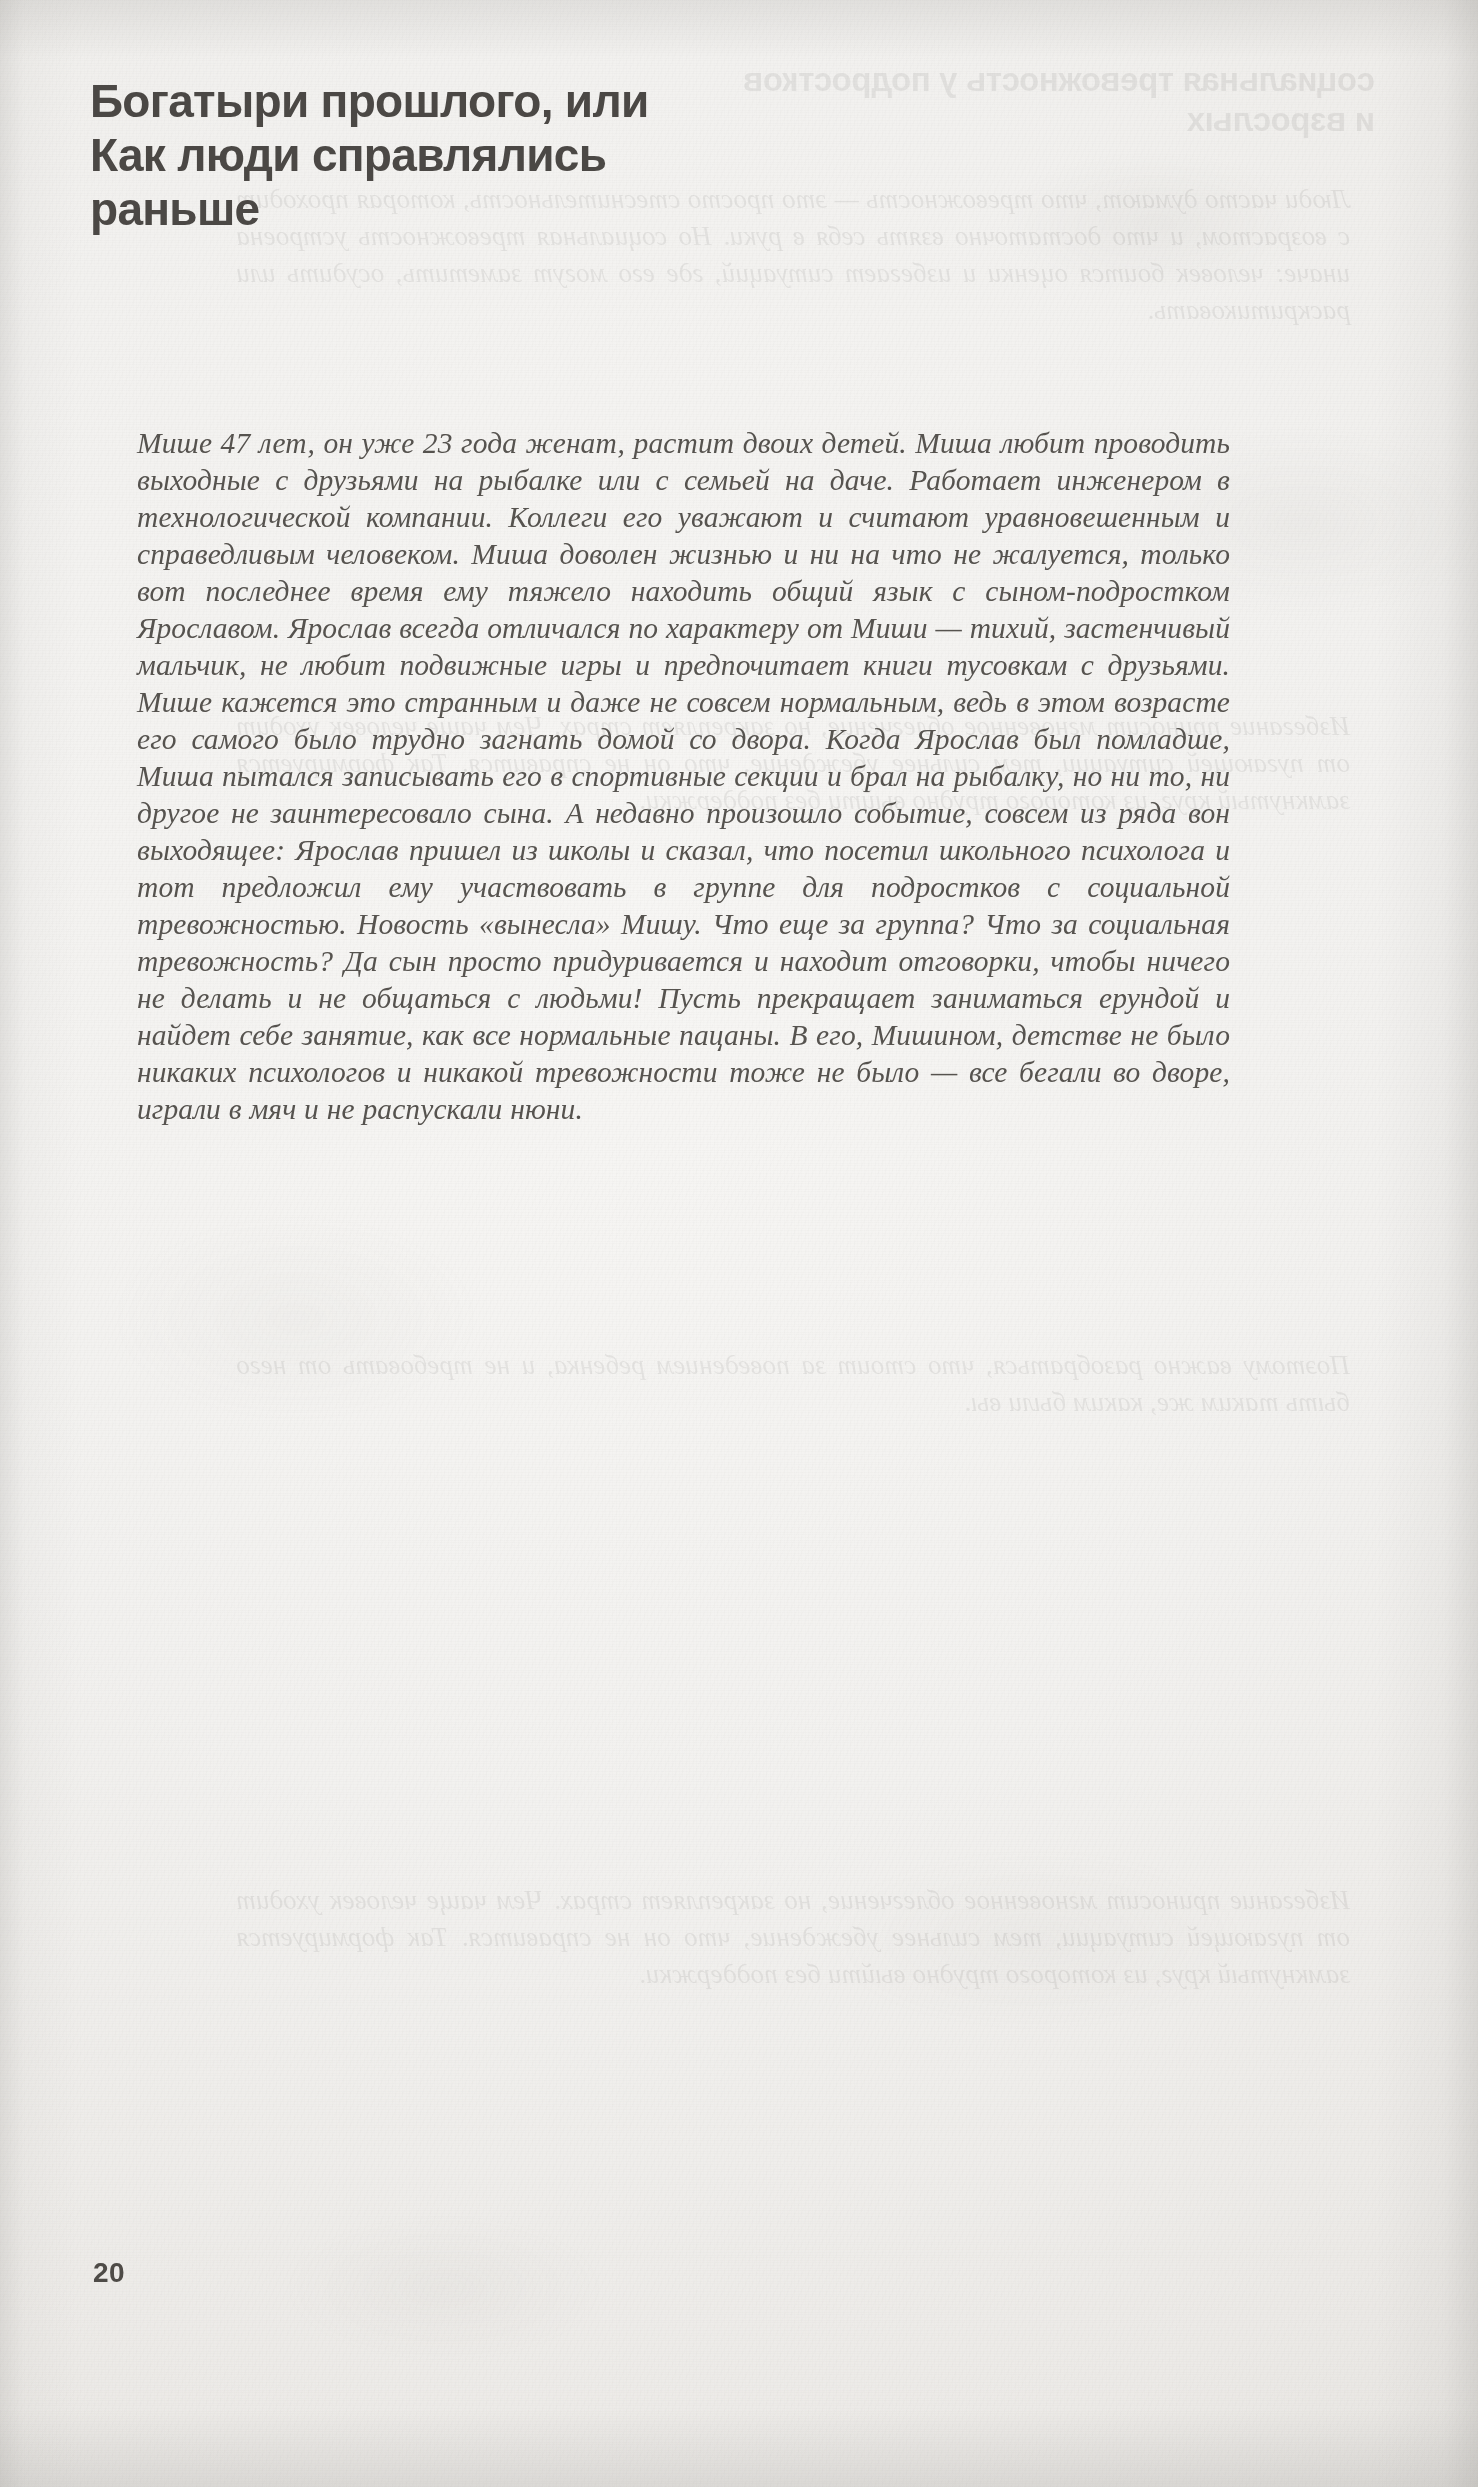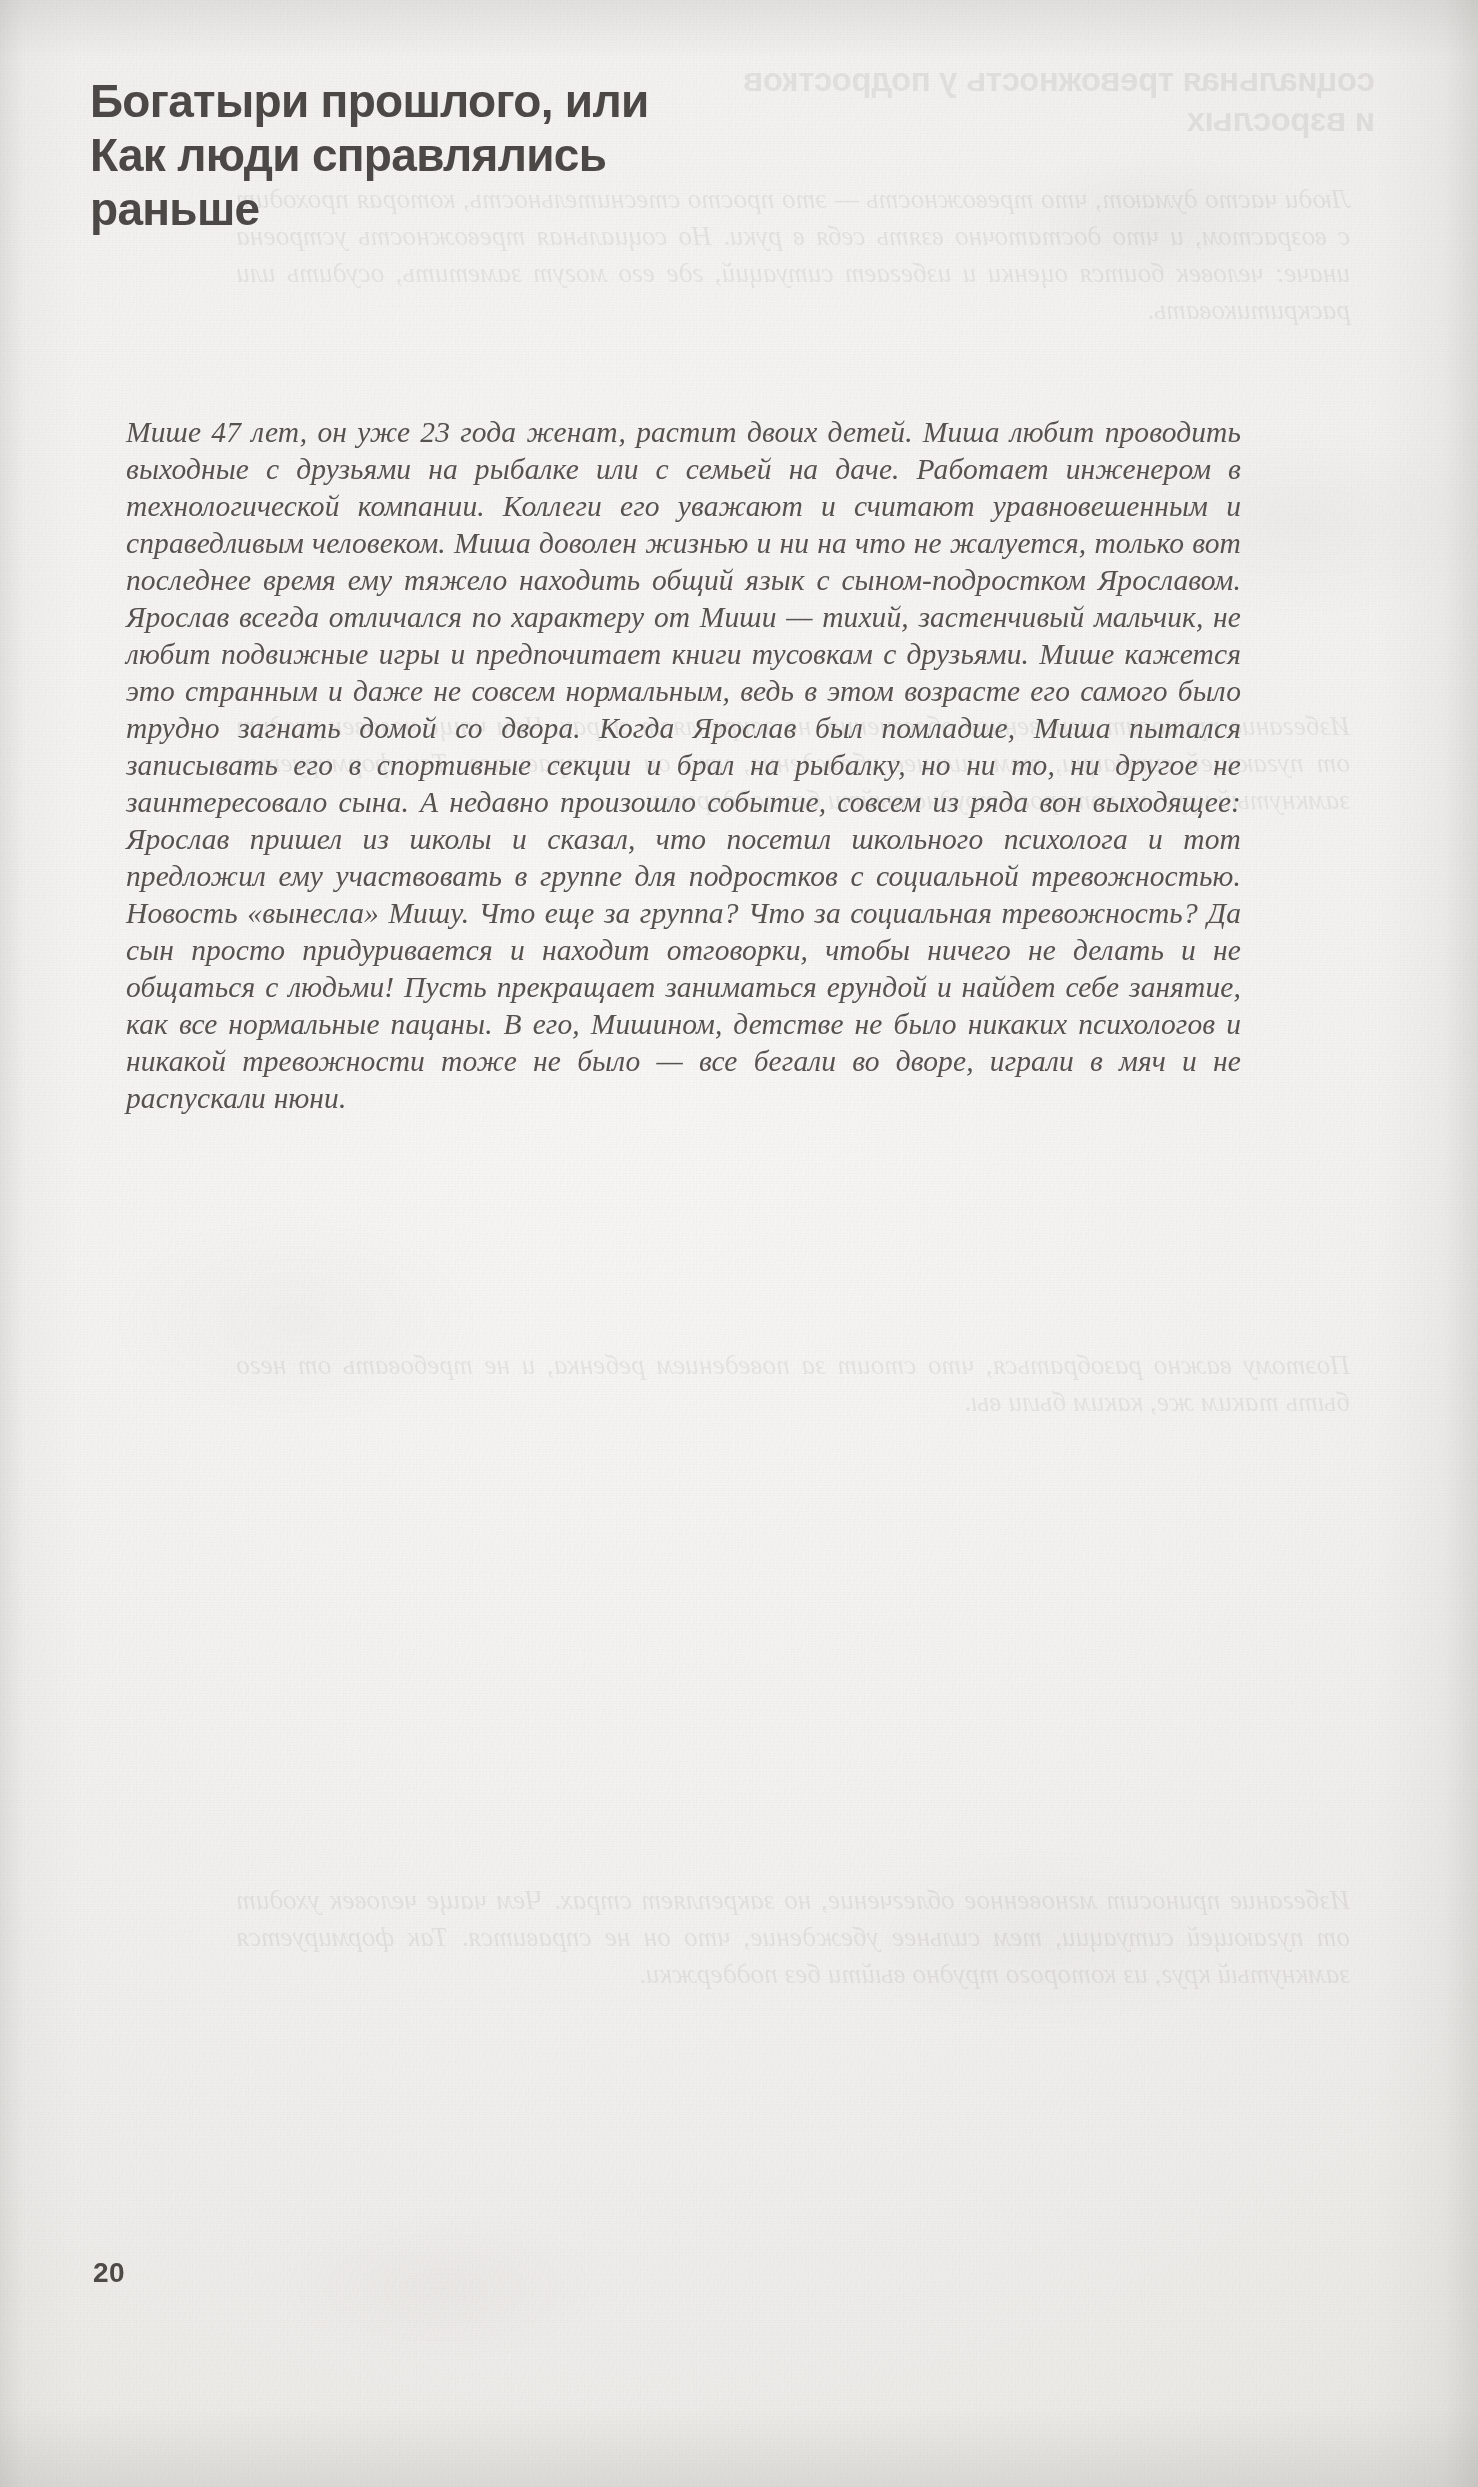--- a/index.html
+++ b/index.html
@@ -110,21 +110,21 @@
     font-size: 29.5px;
     line-height: 37px;
     color: #56534f;
     text-align: justify;
     text-justify: inter-word;
     letter-spacing: 0.1px;
     word-spacing: 0.3px;
     hyphens: none;
   }
   #body-text p {
-    margin: 0;
+    margin: 11px;
   }
 
   
   #page-number {
     position: absolute;
     left: 93px;
     top: 2257px;
     font-family: "Liberation Sans", "DejaVu Sans", sans-serif;
     font-weight: bold;
     font-size: 28px;

